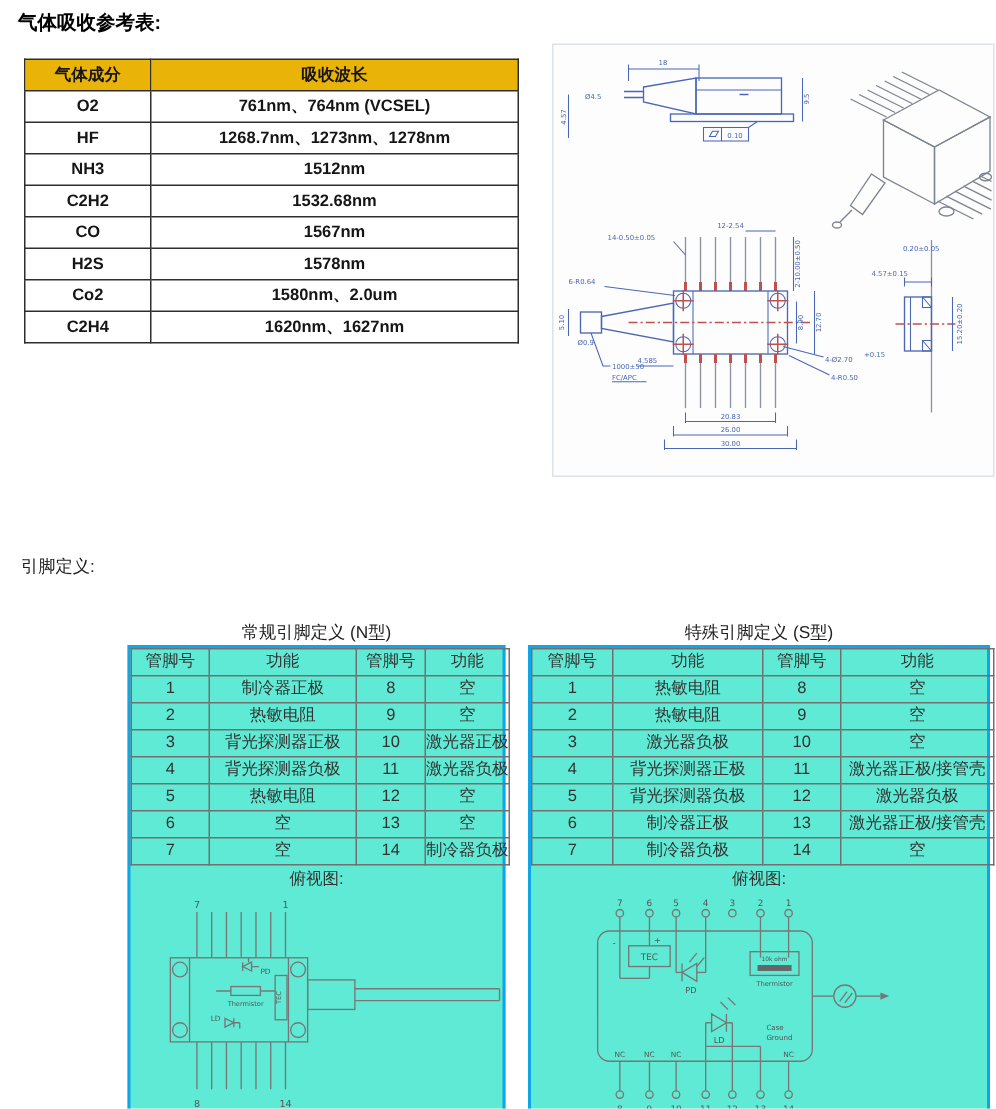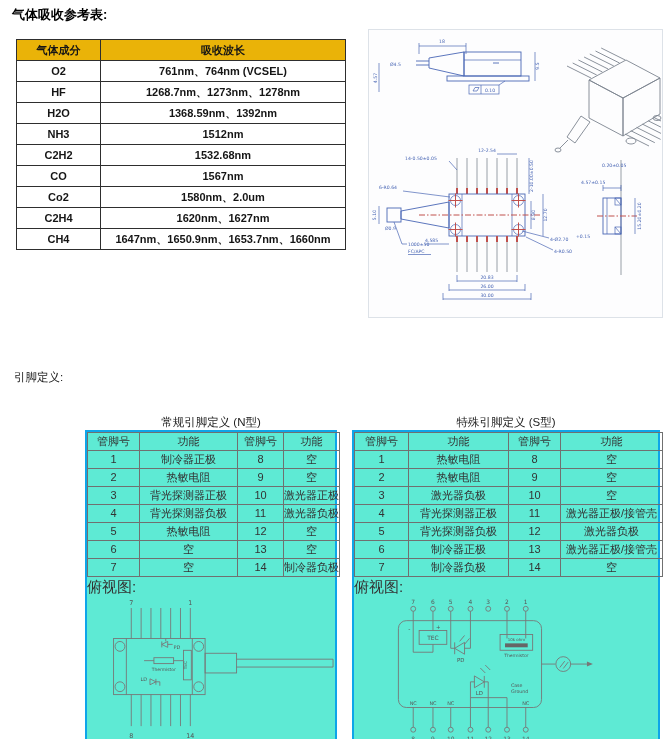--- a/index.html
+++ b/index.html
@@ -33,21 +33,21 @@
   .blk-box{border:2px solid #0ea5e9;background:#5eead4;}
   .pin-table{border-collapse:collapse;table-layout:fixed;font-size:11px;color:#333;width:100%;}
   .pin-table th,.pin-table td{
     border:1px solid #707070;text-align:center;padding:0;font-weight:normal;
     height:17px;line-height:17px;white-space:nowrap;overflow:hidden;
   }
   .n-block{left:85px;width:252px;}
   .s-block{left:352px;width:308px;}
   .n-block .p1{width:52px}.n-block .p2{width:98px}.n-block .p3{width:46px}.n-block .p4{width:56px}
   .s-block .p1{width:54px}.s-block .p2{width:100px}.s-block .p3{width:52px}.s-block .p4{width:102px}
-  .topview-label{font-size:15px;color:#333;text-align:left;padding-top:3px;height:14px;line-height:13px;}
+  .topview-label{font-size:11px;color:#333;text-align:center;padding-top:3px;height:14px;line-height:13px;}
   
   .bl{stroke:#4a67b5;fill:none;stroke-width:0.9;}
   .blf{stroke:#4a67b5;fill:none;stroke-width:0.7;}
   .rd{stroke:#c0504d;fill:none;stroke-width:1;}
   .rdt{stroke:#c0504d;fill:none;stroke-width:2;}
   .gy{stroke:#8d949e;fill:none;stroke-width:0.9;}
   .gz{stroke:#7d8590;fill:none;stroke-width:0.9;}
   .dk{stroke:#777;fill:none;stroke-width:0.9;}
   text.dt{fill:#4a67b5;font-size:4.6px;font-family:"DejaVu Sans",sans-serif;}
   text.gt{fill:#555;font-family:"DejaVu Sans",sans-serif;}
@@ -71,46 +71,42 @@
   <tbody>
       <tr>
         <td>O2</td>
         <td>761nm、764nm (VCSEL)</td>
       </tr>
       <tr>
         <td>HF</td>
         <td>1268.7nm、1273nm、1278nm</td>
       </tr>
       <tr>
-        <td>H2O</td>
-        <td>1368.59nm、1392nm</td>
-      </tr>
-      <tr>
         <td>NH3</td>
         <td>1512nm</td>
       </tr>
       <tr>
         <td>C2H2</td>
         <td>1532.68nm</td>
       </tr>
       <tr>
         <td>CO</td>
         <td>1567nm</td>
       </tr>
       <tr>
+        <td>H2S</td>
+        <td>1578nm</td>
+      </tr>
+      <tr>
         <td>Co2</td>
         <td>1580nm、2.0um</td>
       </tr>
       <tr>
         <td>C2H4</td>
         <td>1620nm、1627nm</td>
-      </tr>
-      <tr>
-        <td>CH4</td>
-        <td>1647nm、1650.9nm、1653.7nm、1660nm</td>
       </tr>
     </tbody>
 </table>
 
 <div class="sec-title" style="left:372px;top:18px;margin-top:39px;">外形尺寸：</div>
 
 <div class="dim-panel">
   <svg width="293" height="287" viewBox="0 0 293 287">
 
     <g>

